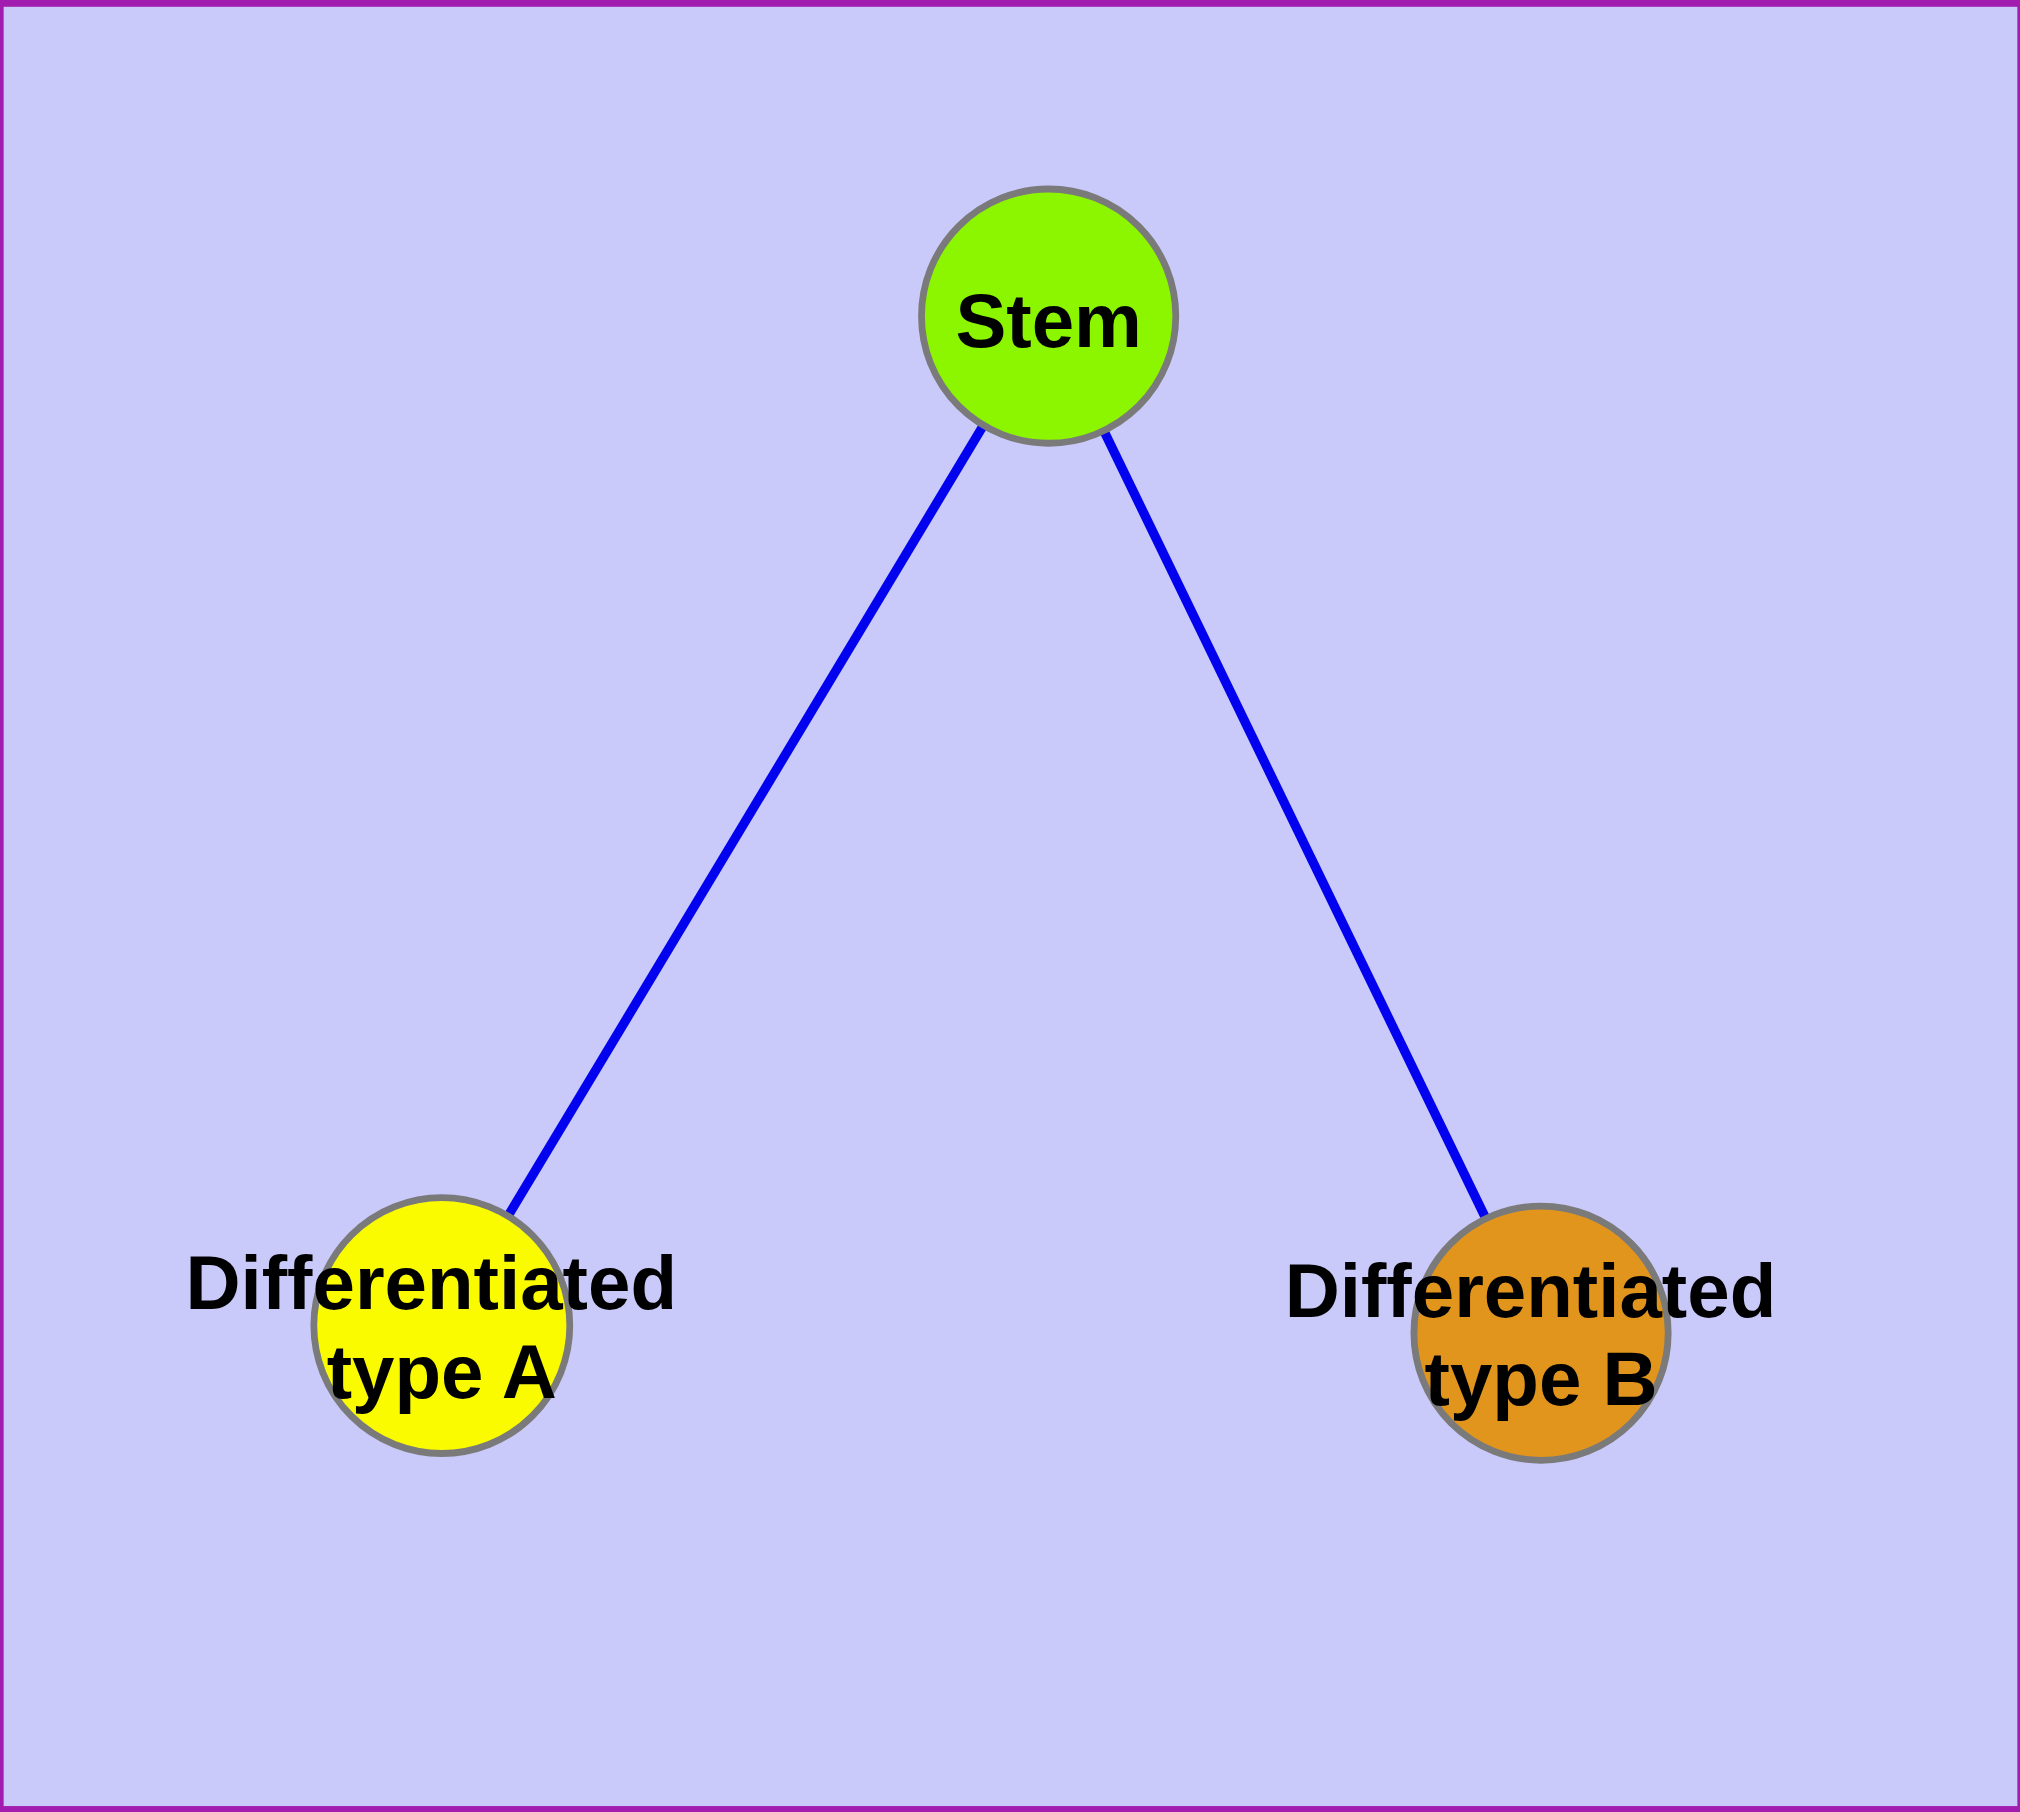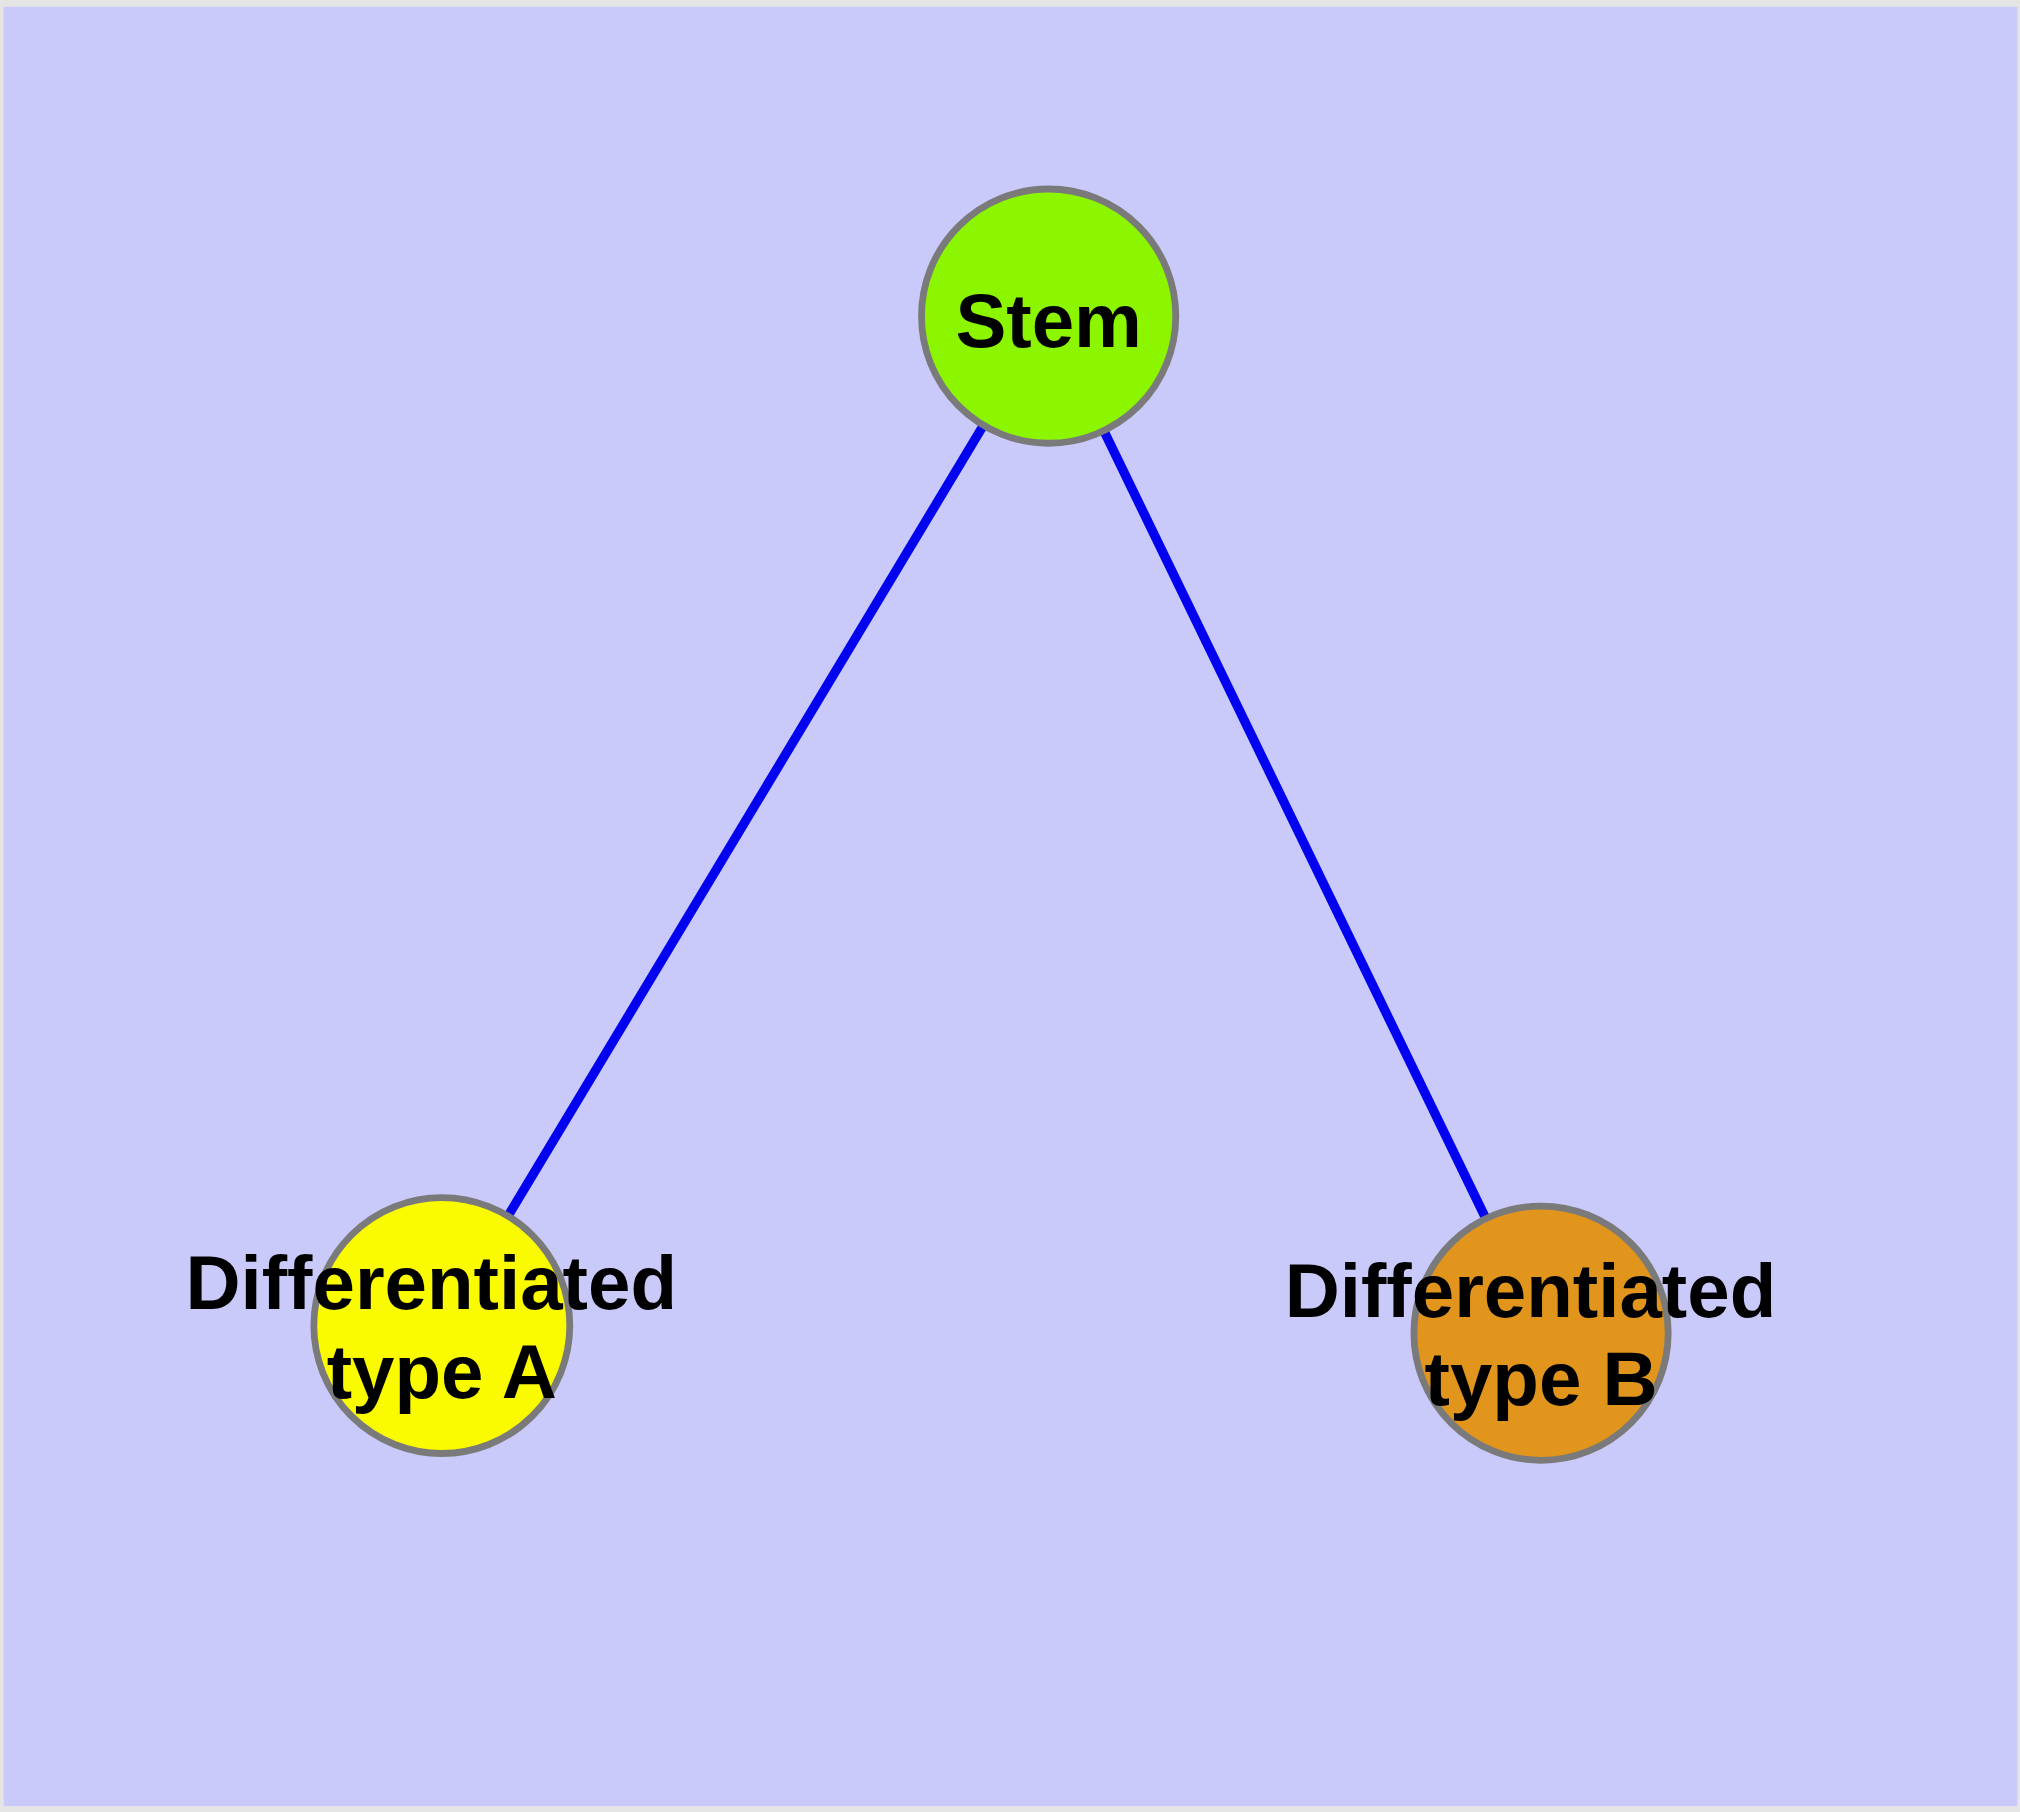--- a/index.html
+++ b/index.html
@@ -4,21 +4,21 @@
 <style>
   html, body {
     margin: 0;
     padding: 0;
     background: #ffffff;
   }
   .stage {
     position: relative;
     width: 2021px;
     height: 1812px;
-    background: #e5e5e5;
+    background: #a21caf;
     overflow: hidden;
   }
   svg.graph {
     display: block;
     width: 2021px;
     height: 1812px;
   }
   .node-label {
     font-family: "Liberation Sans", sans-serif;
     font-weight: bold;

